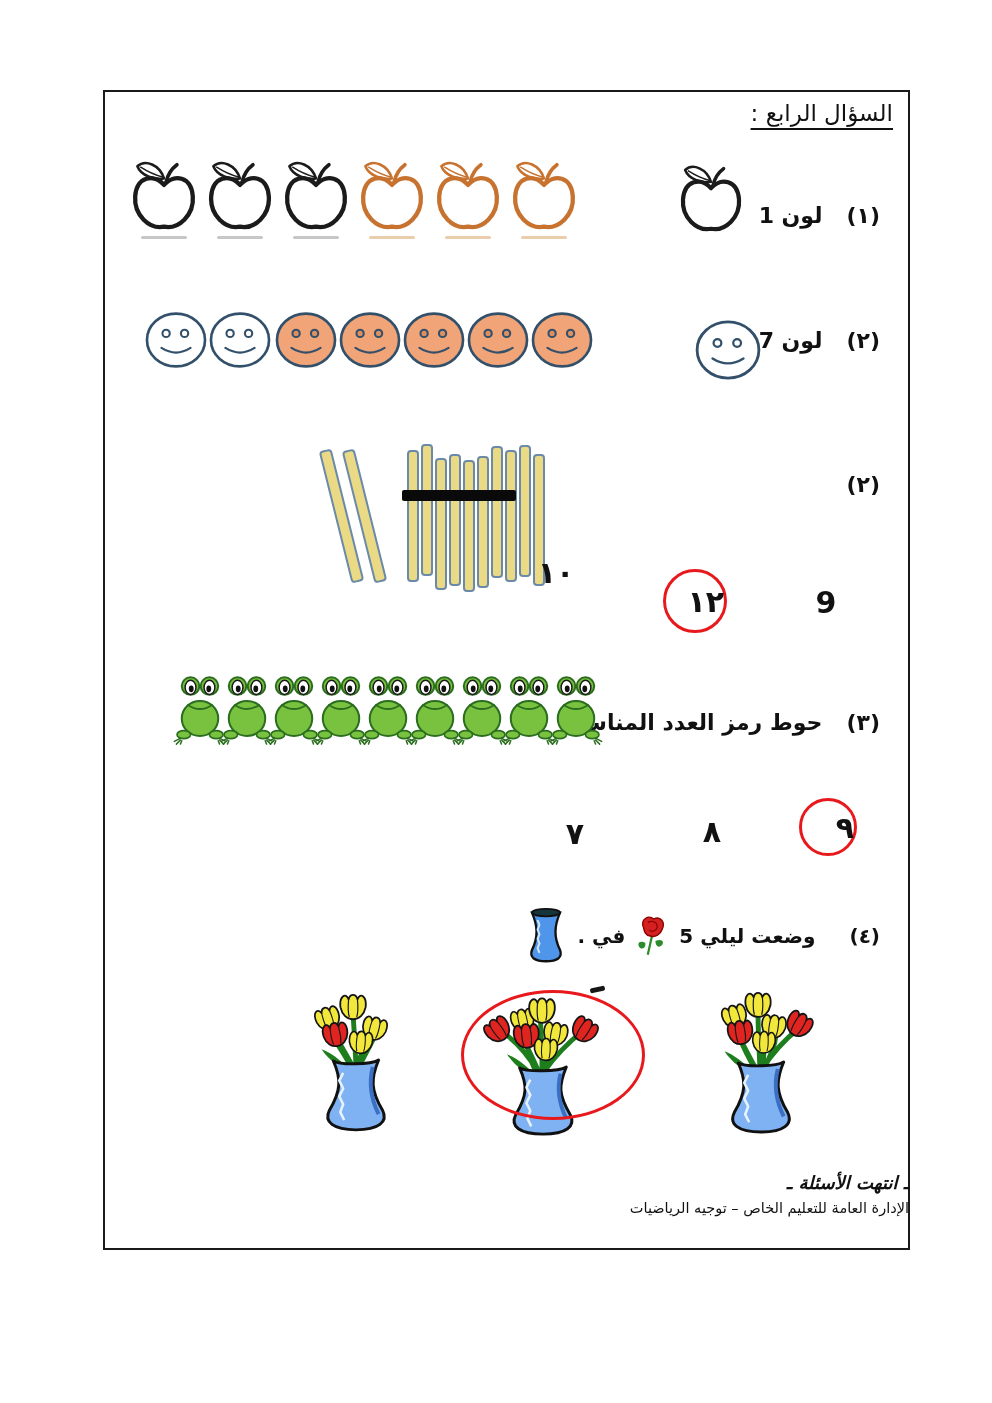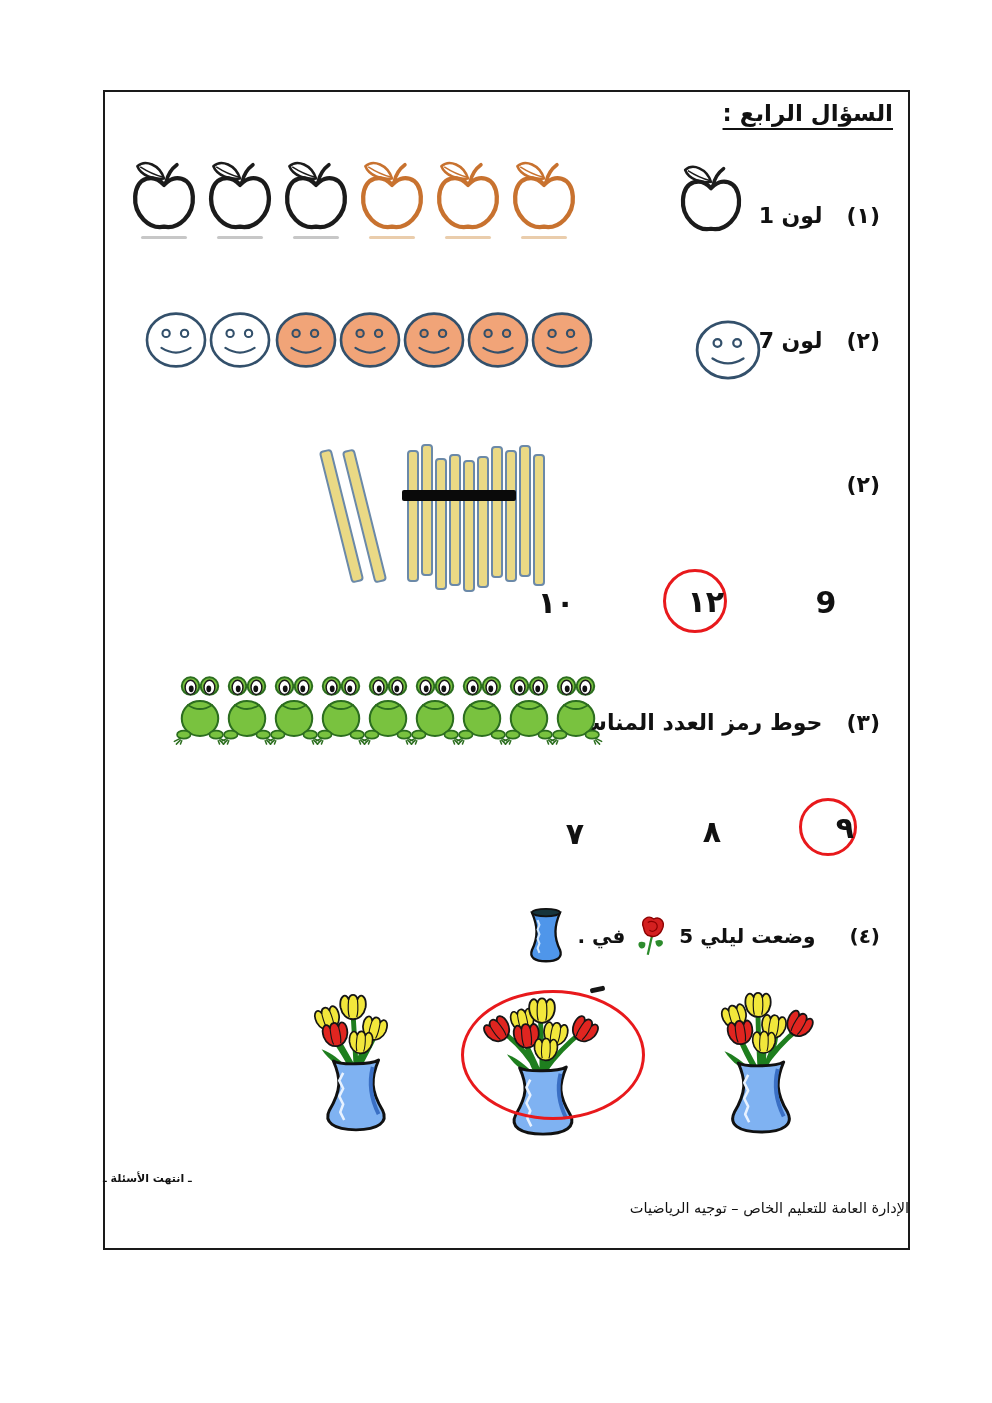--- a/index.html
+++ b/index.html
@@ -1,21 +1,21 @@
 <!DOCTYPE html>
 <html lang="ar"><head>
 <meta charset="utf-8">
 <style>
   html,body{margin:0;padding:0;background:#fff;}
   .sheet{position:relative;width:992px;height:1403px;background:#fff;overflow:hidden;
          font-family:"DejaVu Sans",sans-serif;color:#111;}
   .frame{position:absolute;left:103px;top:90px;width:803px;height:1156px;border:2.5px solid #1a1a1a;}
   .abs{position:absolute;}
   .rtl{direction:rtl;unicode-bidi:isolate;}
-  .title{font-size:23px;font-weight:bold;text-decoration:underline;text-underline-offset:7px;
+  .title{font-size:23px;font-weight:normal;text-decoration:underline;text-underline-offset:7px;
          text-decoration-thickness:2px;white-space:nowrap;}
   .prompt{display:inline-flex;align-items:center;gap:24px;font-size:22px;font-weight:bold;white-space:nowrap;}
   .prompt .qnum{letter-spacing:1px;}
   .row-items{display:flex;align-items:flex-start;}
   .apple-cell{width:76px;display:flex;flex-direction:column;align-items:center;}
   .apple-cell .wm{width:46px;height:3px;margin-top:2px;border-radius:2px;opacity:.55;}
   .apples-black .wm{background:#999;}
   .apples-orange .wm{background:#d8a468;}
   .faces{gap:2px;}
   .frogs svg + svg{margin-left:-7px;}
@@ -27,21 +27,21 @@
   .bundle .stick:nth-child(5){margin-top:16px}.bundle .stick:nth-child(6){margin-top:12px}
   .bundle .stick:nth-child(7){margin-top:2px}.bundle .stick:nth-child(8){margin-top:6px}
   .bundle .stick:nth-child(9){margin-top:1px}.bundle .stick:nth-child(10){margin-top:10px}
   .band{position:absolute;left:-5px;top:46px;width:114px;height:11px;background:#0a0a0a;border-radius:2px;}
   .num{font-size:30px;font-weight:bold;transform:translate(-50%,-50%);white-space:nowrap;}
   .circle-red{border:3.5px solid #e8191c;border-radius:50%;display:flex;align-items:center;
               justify-content:flex-end;transform:translate(-50%,-50%);box-sizing:border-box;}
   .circle-red .num{transform:none;}
   .sentence{display:inline-flex;align-items:center;gap:10px;font-size:20px;font-weight:bold;white-space:nowrap;}
   .ellipse-answer{border:3.5px solid #e8191c;border-radius:50%;box-sizing:border-box;}
-  .footer1{font-size:11px;font-weight:bold;text-align:left;}
+  .footer1{font-size:18px;font-weight:bold;text-align:right;font-style:italic;}
   .footer2{font-size:14.5px;text-align:right;}
   .mark-dash{width:15px;height:5px;background:#151515;border-radius:2px;transform:rotate(-12deg);}
   svg{display:block;}
 </style>
 </head>
 <body>
 
 <svg width="0" height="0" style="position:absolute">
   <defs>
     <g id="tulip">
@@ -185,21 +185,21 @@
       <div class="stick"></div>
       <div class="stick"></div>
       <div class="stick"></div>
       <div class="stick"></div>
       <div class="stick"></div>
       <div class="stick"></div>
       <div class="stick"></div>
     </div>
   <div class="abs band" style="left:402px;top:490px;position:absolute;width:114px;height:11px;background:#0a0a0a;"></div>
 
-  <div class="abs num" style="left:556px;top:602px;">١٠</div>
+  <div class="abs num" style="left:556px;top:572px;">١٠</div>
   <div class="abs circle-red" style="left:695px;top:601px;width:64px;height:64px;">
     <span class="num">١٢</span>
   </div>
   <div class="abs num" style="left:826px;top:602px;">9</div>
 
   <div class="abs prompt rtl" style="right:112px;top:710px;">
     <span class="qnum">(٣)</span>
     <span>حوط رمز العدد المناسب</span>
   </div>
   <div class="abs row-items frogs" style="left:173px;top:672px;">

